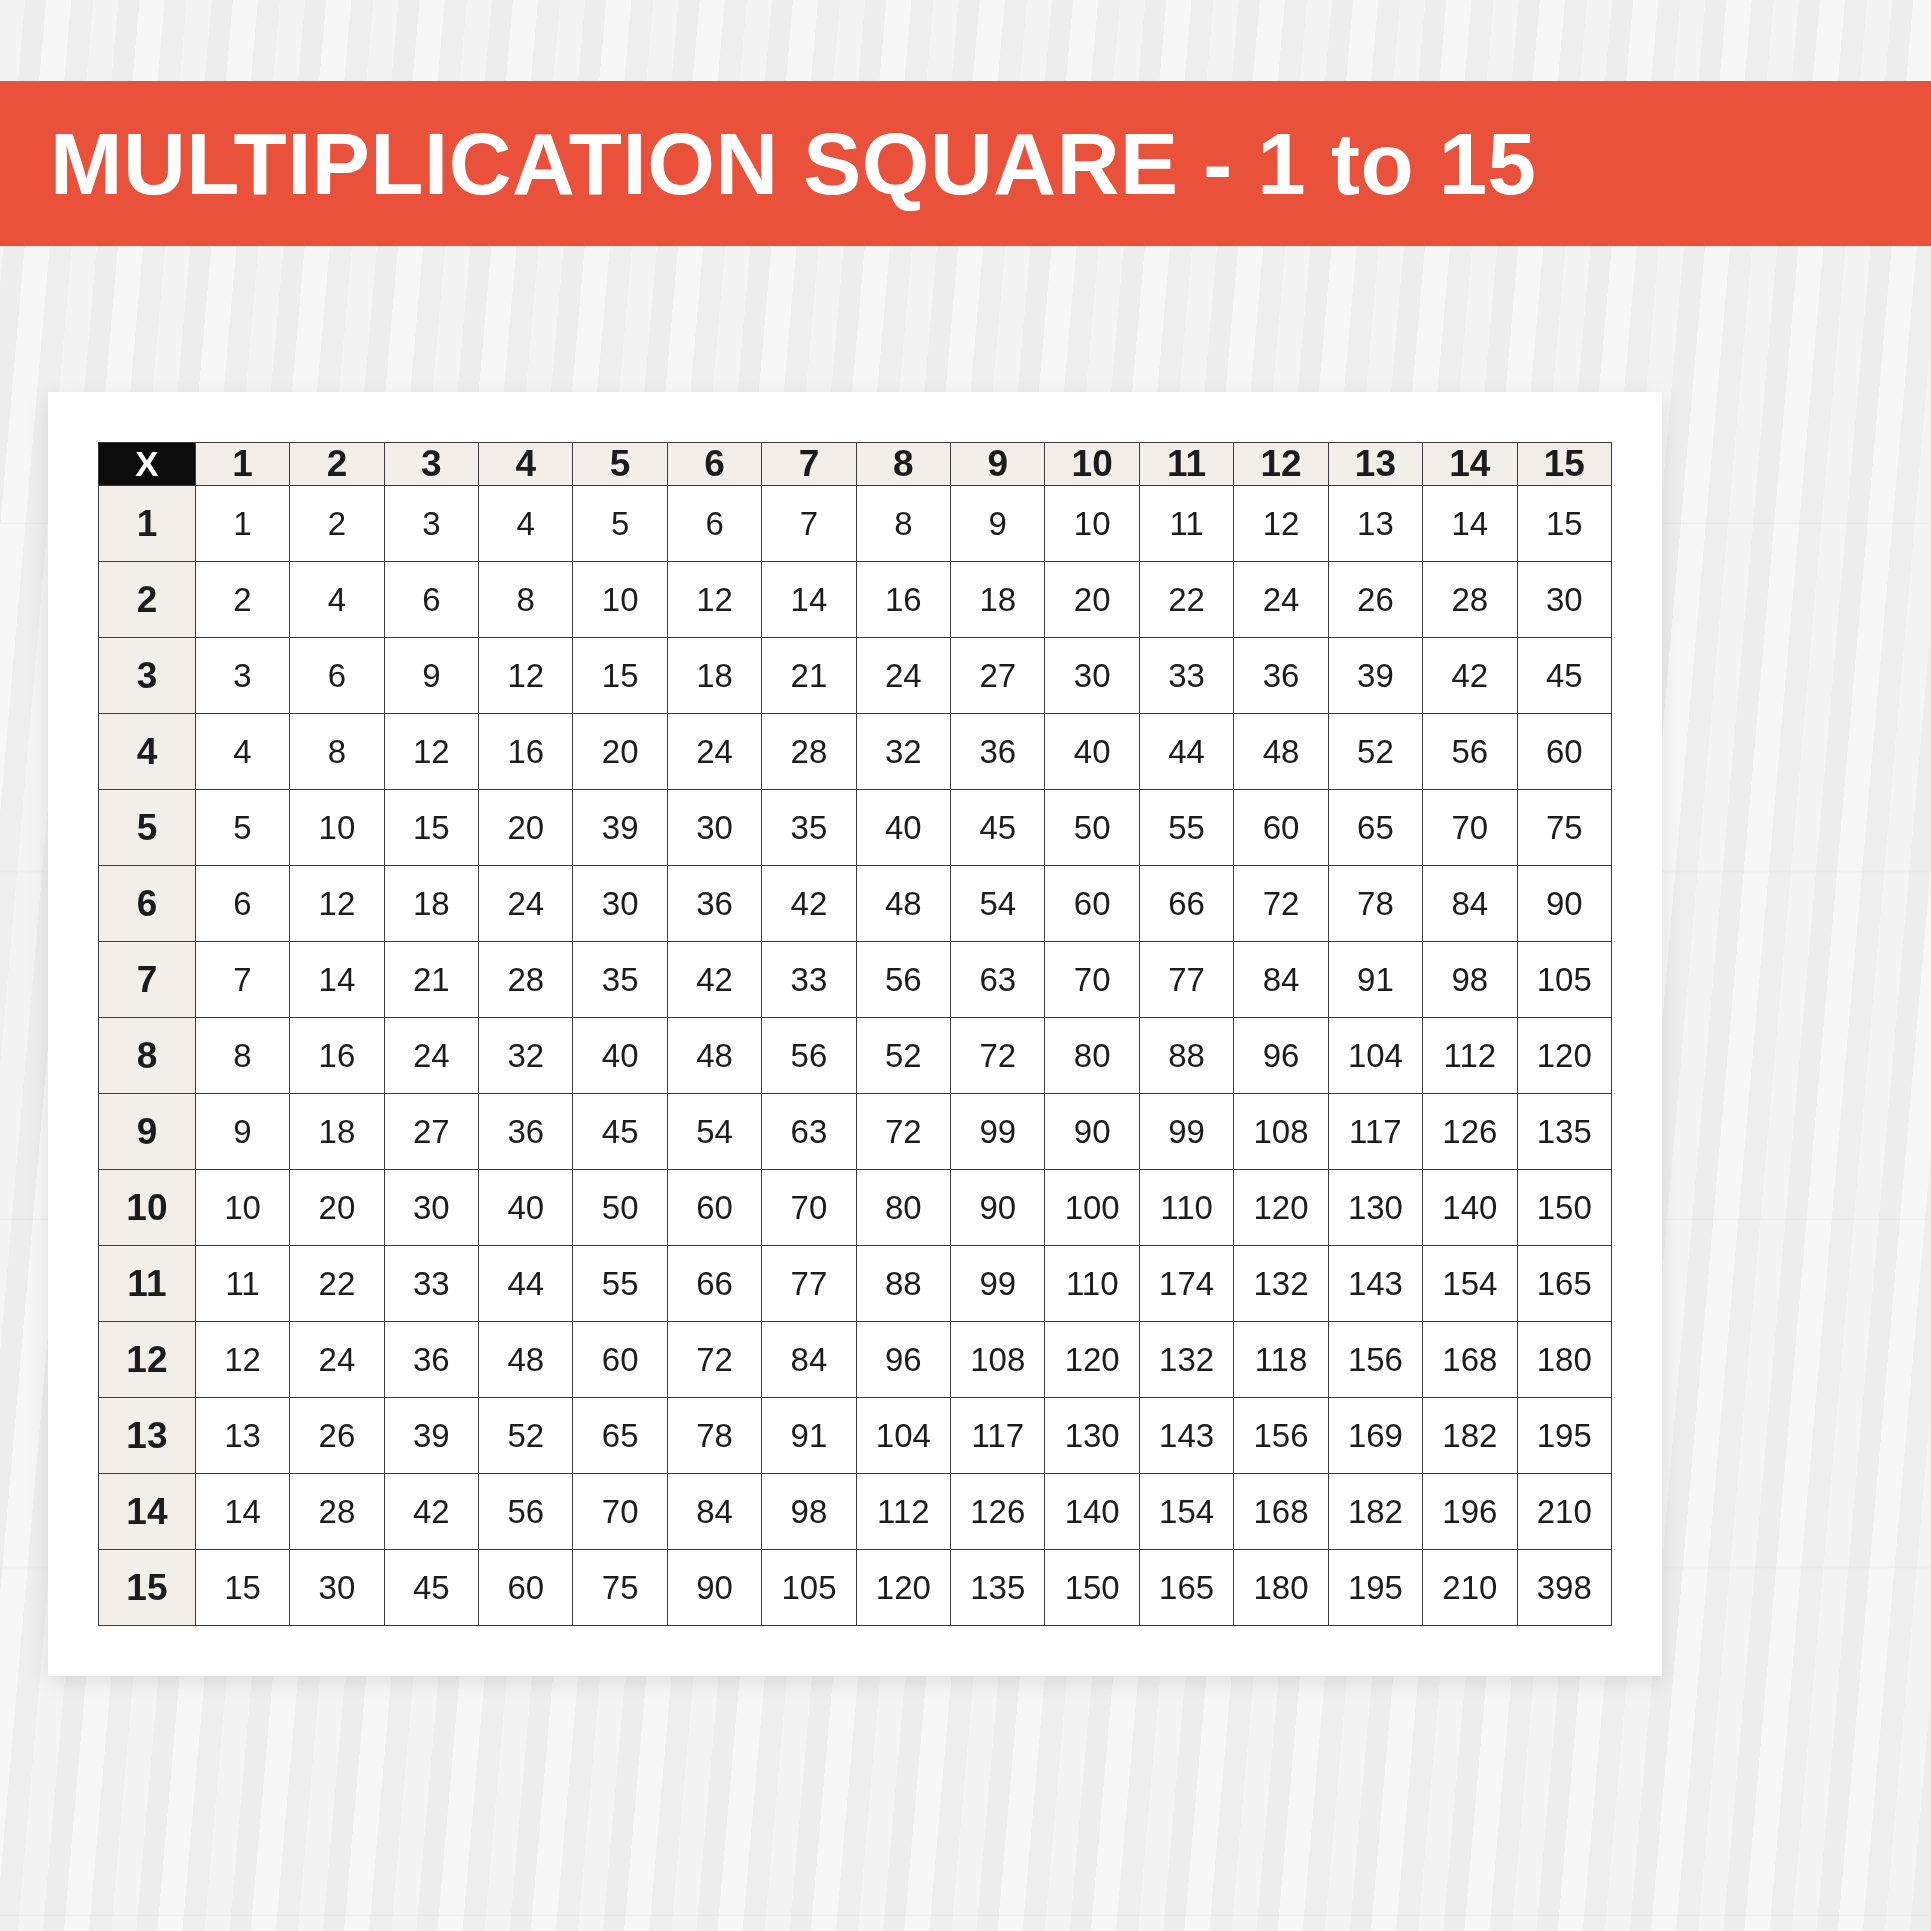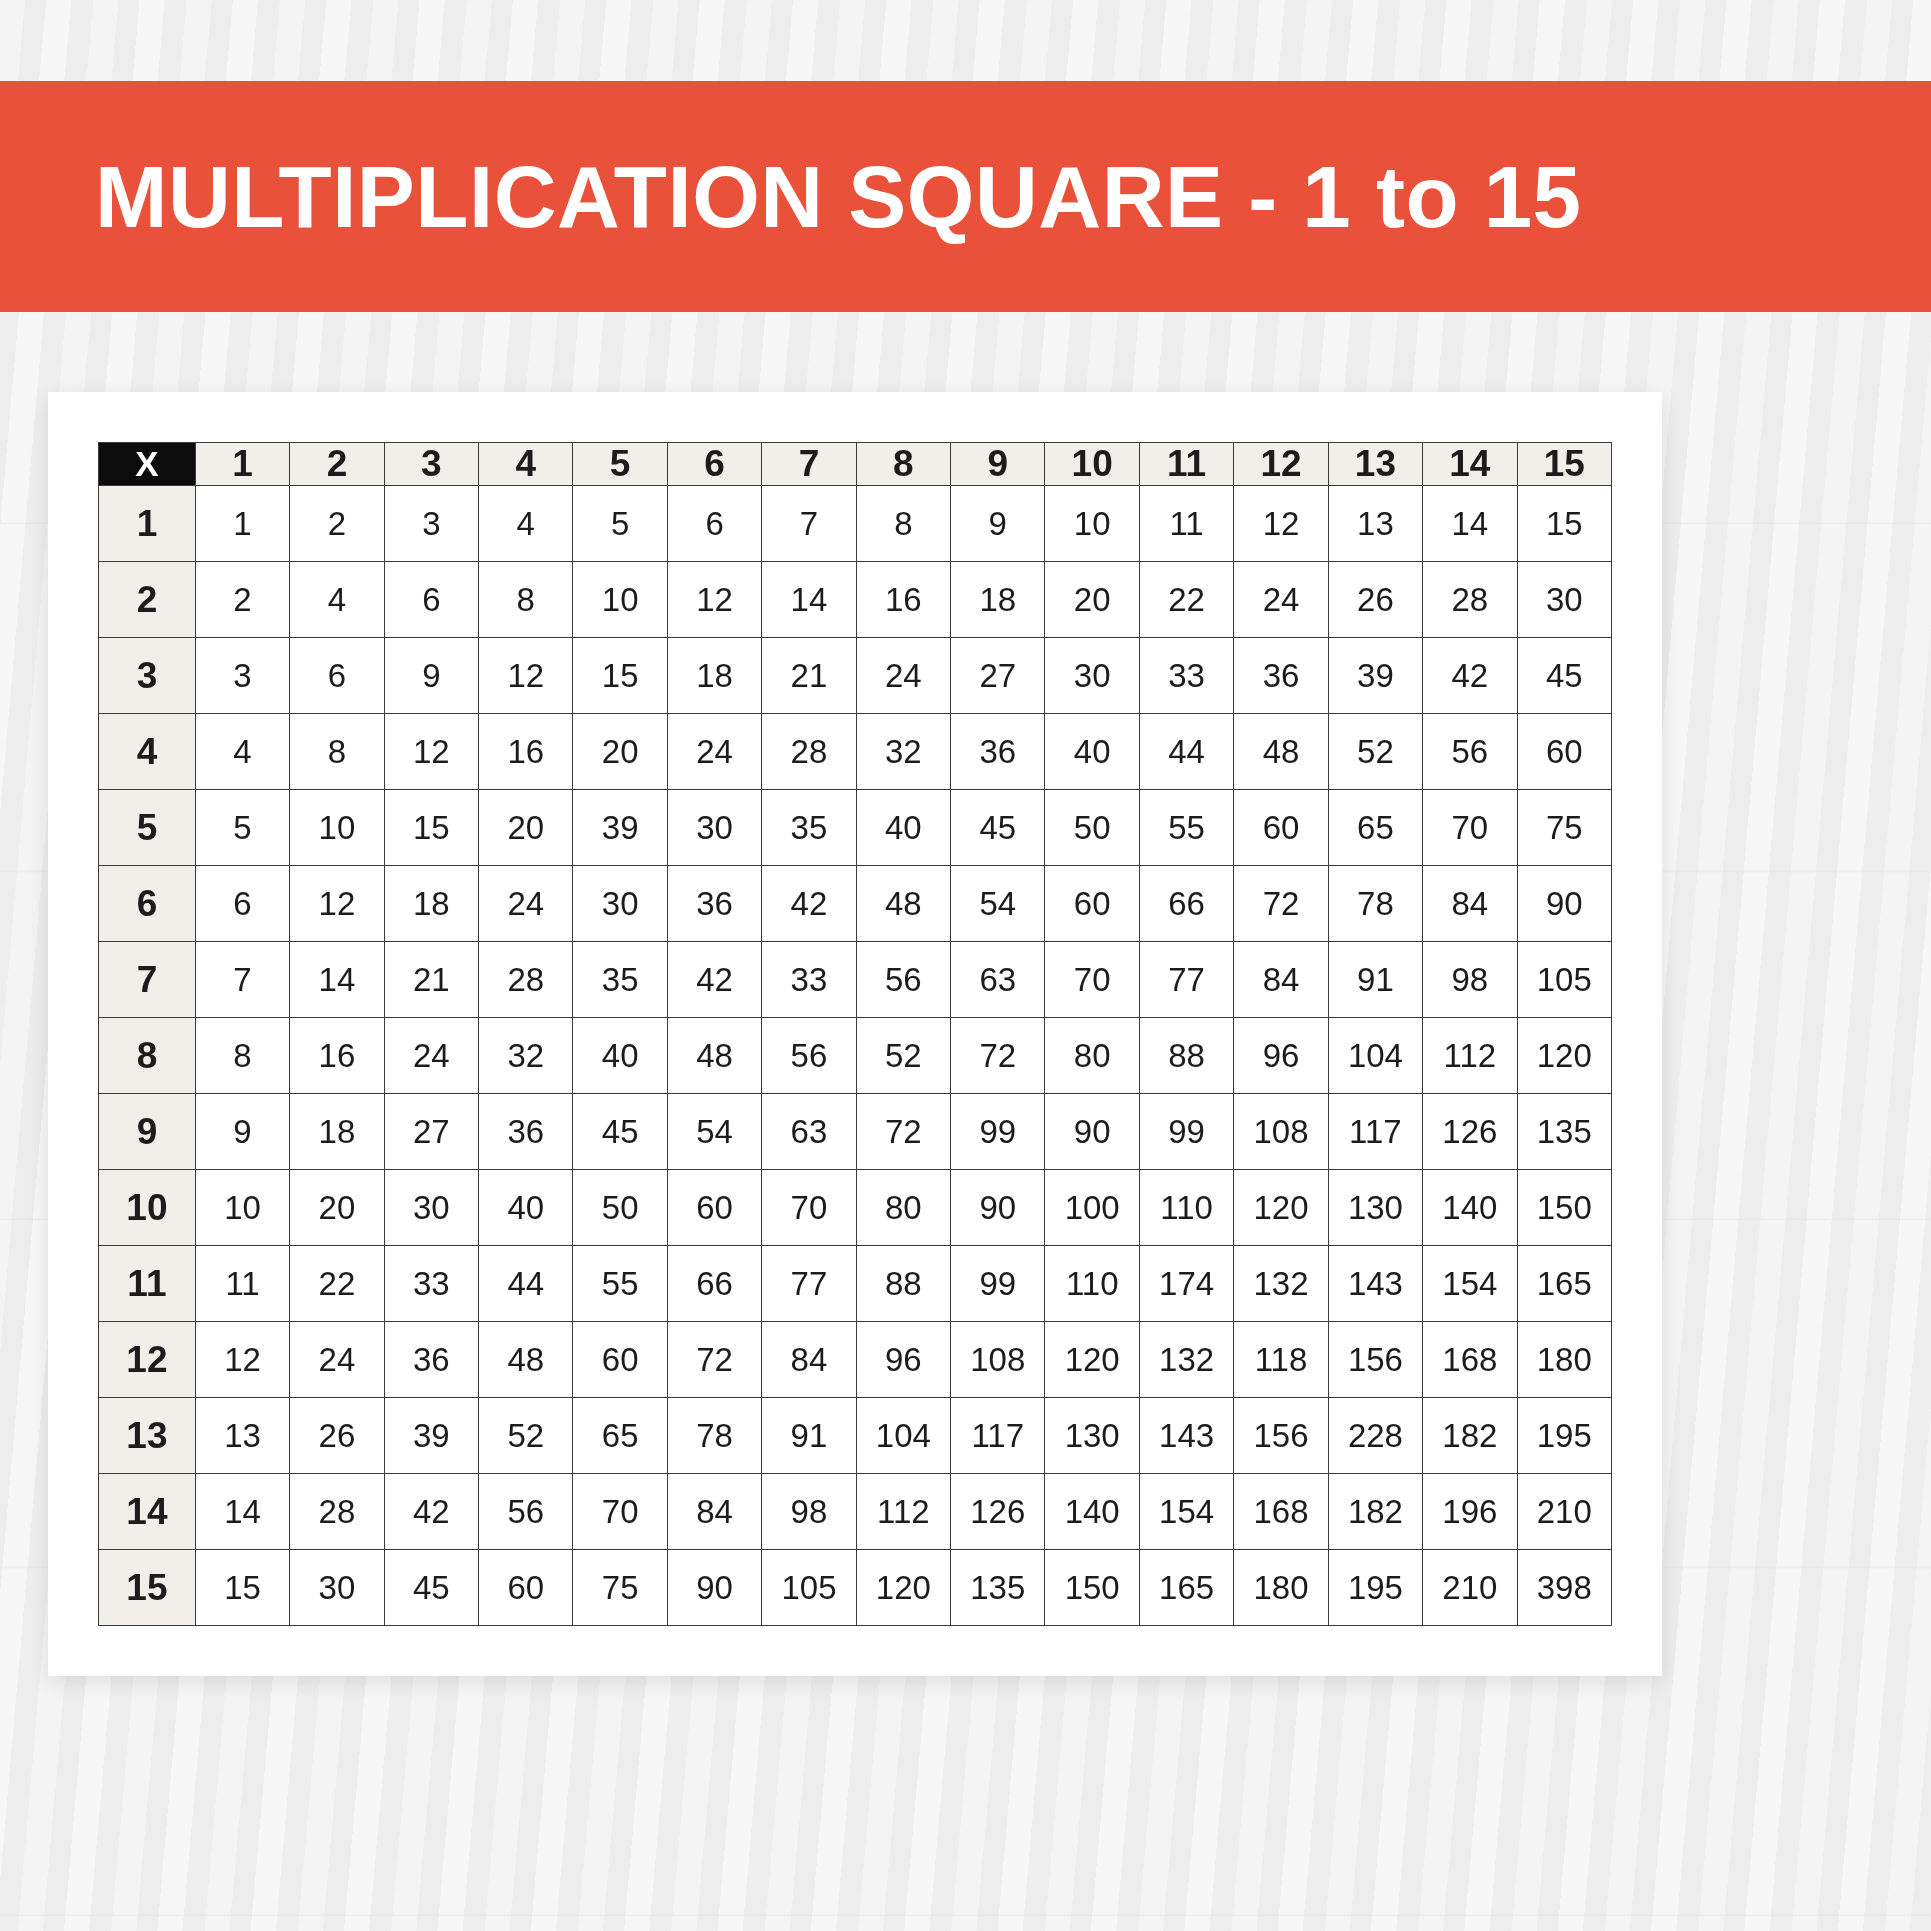--- a/index.html
+++ b/index.html
@@ -46,26 +46,26 @@
         rgba(255,255,255,0.0) 177px,
         rgba(255,255,255,0.0) 348px
       );
   }
 
   #banner {
     position: absolute;
     left: 0;
     top: 81px;
     width: 1931px;
-    height: 231px;
+    height: 165px;
     background: #e9513a;
     display: flex;
     align-items: center;
     box-sizing: border-box;
-    padding-left: 95px;
+    padding-left: 50px;
   }
   #banner-title {
     color: #ffffff;
     font-size: 87px;
     font-weight: bold;
     letter-spacing: 0.5px;
     line-height: 1;
     white-space: nowrap;
   }
 
@@ -371,21 +371,21 @@
           <td class="cell">39</td>
           <td class="cell">52</td>
           <td class="cell">65</td>
           <td class="cell">78</td>
           <td class="cell">91</td>
           <td class="cell">104</td>
           <td class="cell">117</td>
           <td class="cell">130</td>
           <td class="cell">143</td>
           <td class="cell">156</td>
-          <td class="cell">228</td>
+          <td class="cell">169</td>
           <td class="cell">182</td>
           <td class="cell">195</td>
         </tr>
         <tr>
           <th class="rowhead">14</th>
           <td class="cell">14</td>
           <td class="cell">28</td>
           <td class="cell">42</td>
           <td class="cell">56</td>
           <td class="cell">70</td>

